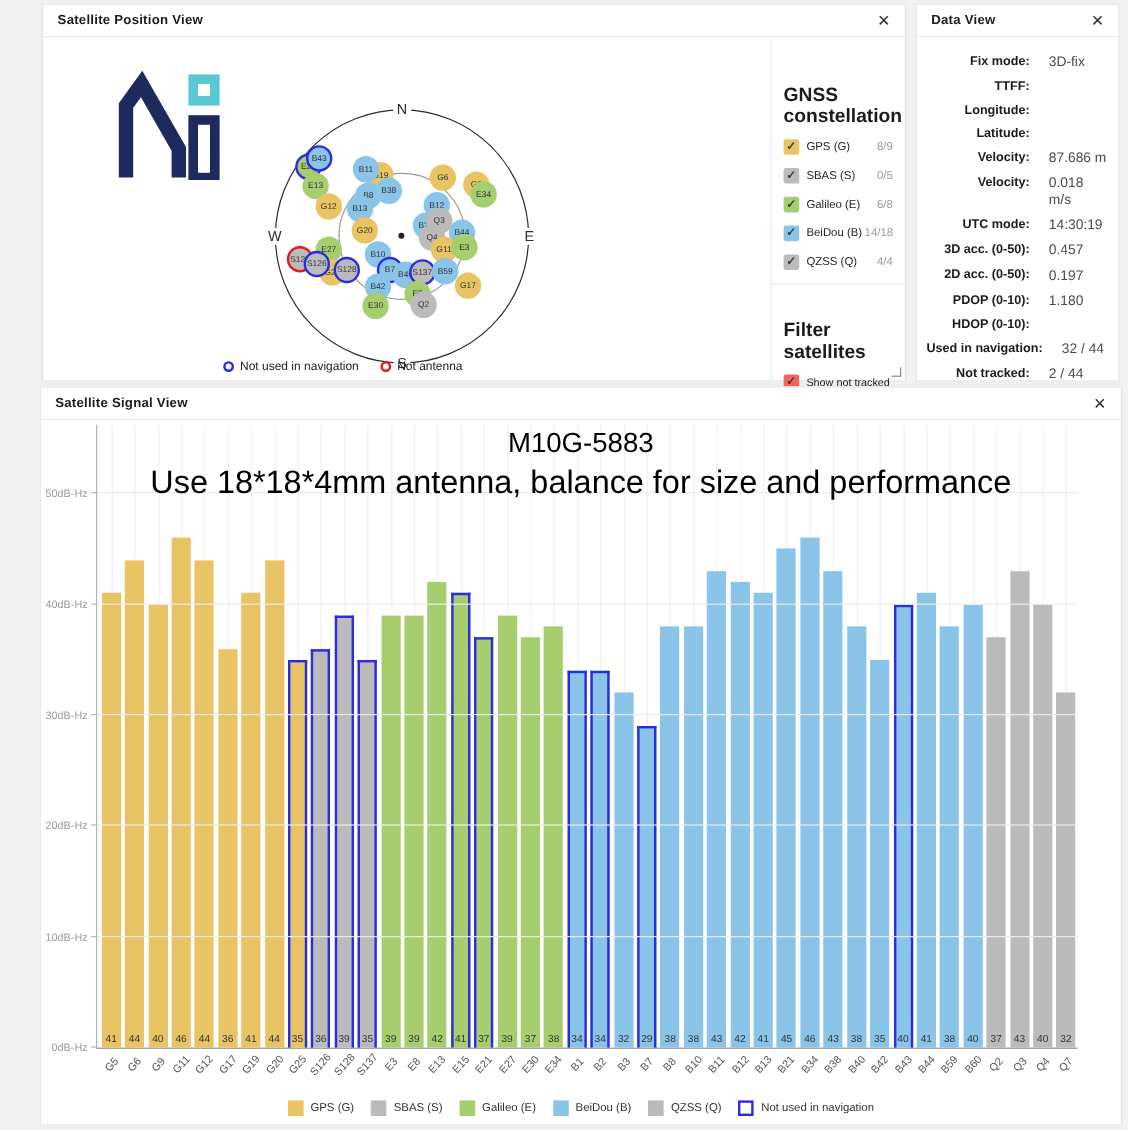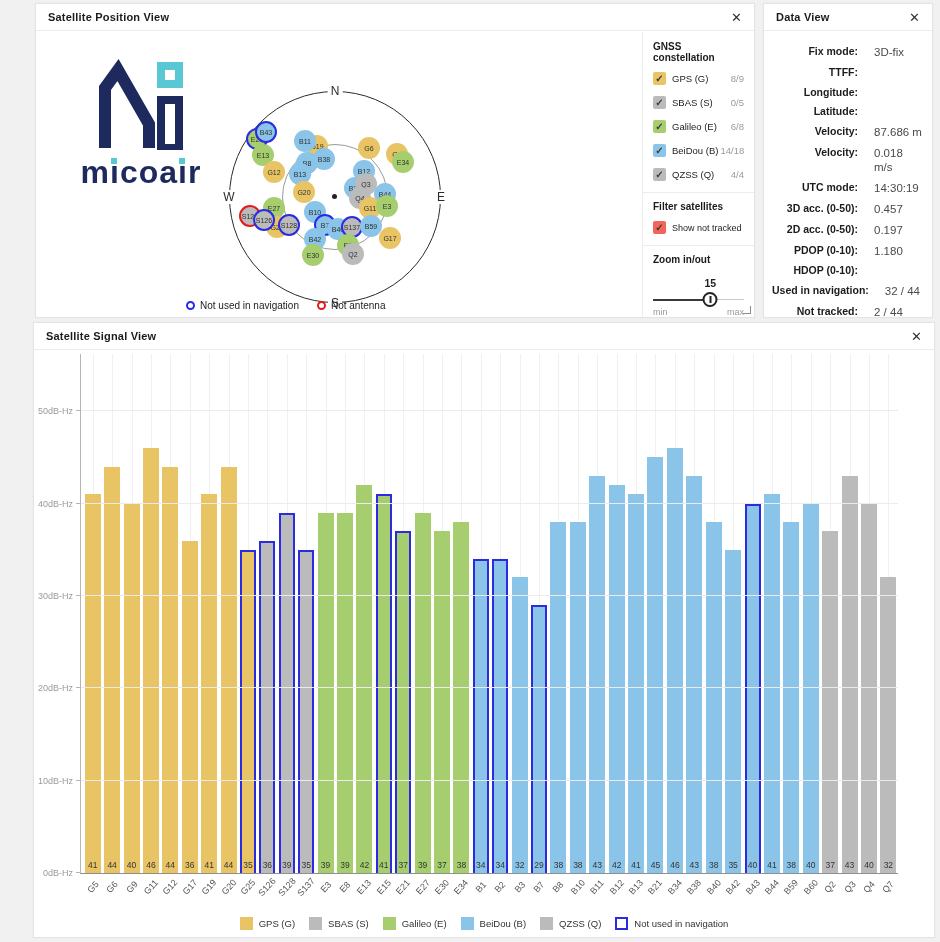--- a/index.html
+++ b/index.html
@@ -47,21 +47,21 @@
   .sat.nu { border:2.4px solid #2b2be0; }
   .sat.nt { border:2.4px solid #e51a1a; }
 
   #sky-legend { position:absolute; left:150px; bottom:6px; display:flex; gap:18px; align-items:center; }
   .skyleg-item { display:flex; align-items:center; gap:5px; font-size:10px; color:#222; }
   .skyleg-ring { width:9px; height:9px; border-radius:50%; border-width:2.6px; border-style:solid; background:#fff; }
 
   
   #pos-sidebar { position:absolute; top:28px; right:0; bottom:0; width:112px;
     border-left:1px solid #ececee; padding:9px 10px 6px 10px; }
-  .side-title { font-size:10px; font-weight:bold; color:#1b1b1b; margin-bottom:9px; }
+  .side-title { font-size:16px; font-weight:bold; color:#1b1b1b; margin-bottom:9px;margin-top:30px; }
   .const-row { display:flex; align-items:center; margin-bottom:11px; }
   .cbox { width:13px; height:13px; border-radius:2px; margin-right:6px; flex:0 0 auto;
     display:flex; align-items:center; justify-content:center;
     font-size:10px; color:#3a3a3a; font-weight:bold; line-height:1; cursor:pointer; }
   .const-label { font-size:9.5px; color:#222; flex:1 1 auto; white-space:nowrap; }
   .const-count { font-size:9.5px; color:#9a9a9a; margin-left:2px; }
   .side-sep { border-top:1px solid #ececee; margin:2px -10px 8px -10px; }
 
   
   #zoom-slider { position:relative; height:44px; margin-top:14px; }
@@ -116,21 +116,20 @@
     <span class="close-x">✕</span>
   </div>
 
   <div id="pos-body">
     <div class="logo">
       <svg width="104" height="96" viewBox="0 0 104 96">
         <polyline points="16,94 16,34 29,16 60,70 60,94" fill="none" stroke="#1e2a5e" stroke-width="12"></polyline>
         <rect x="72" y="12" width="18" height="18" fill="none" stroke="#5ac8d4" stroke-width="8"></rect>
         <rect x="72" y="46" width="18" height="48" fill="none" stroke="#1e2a5e" stroke-width="8"></rect>
       </svg>
-      <div class="logo-word">m<span class="li">ı</span>coa<span class="li">ı</span>r</div>
     </div>
 
     <div id="skyplot">
       <div class="sky-outer"></div>
       <div class="sky-inner"></div>
       <div class="sky-center"></div>
       <span class="cardinal" style="left:115px; top:9px;">N</span>
       <span class="cardinal" style="left:221px; top:115px;">E</span>
       <span class="cardinal" style="left:115px; top:221px;">S</span>
       <span class="cardinal" style="left:9px;  top:115px;">W</span>
@@ -294,20 +293,24 @@
       </div>
     </div>
 </div>
 
 <div class="panel" id="sig-panel">
   <div class="panel-header">
     <span class="panel-title">Satellite Signal View</span>
     <span class="close-x">✕</span>
   </div>
   <div id="chart-wrap">
+    <div id="chart-titles">
+      <div id="chart-title">M10G-5883</div>
+      <div id="chart-subtitle">Use 18*18*4mm antenna, balance for size and performance</div>
+    </div>
     <div id="plot">
       <div id="bars">
           <div class="slot">
             <div class="vgrid"></div>
             <div class="bar" style="height: 378.686px; background: rgb(232, 196, 100);"></div>
             <div class="bar-value">41</div>
             <div class="xlabel">G5</div>
           </div>
           <div class="slot">
             <div class="vgrid"></div>

